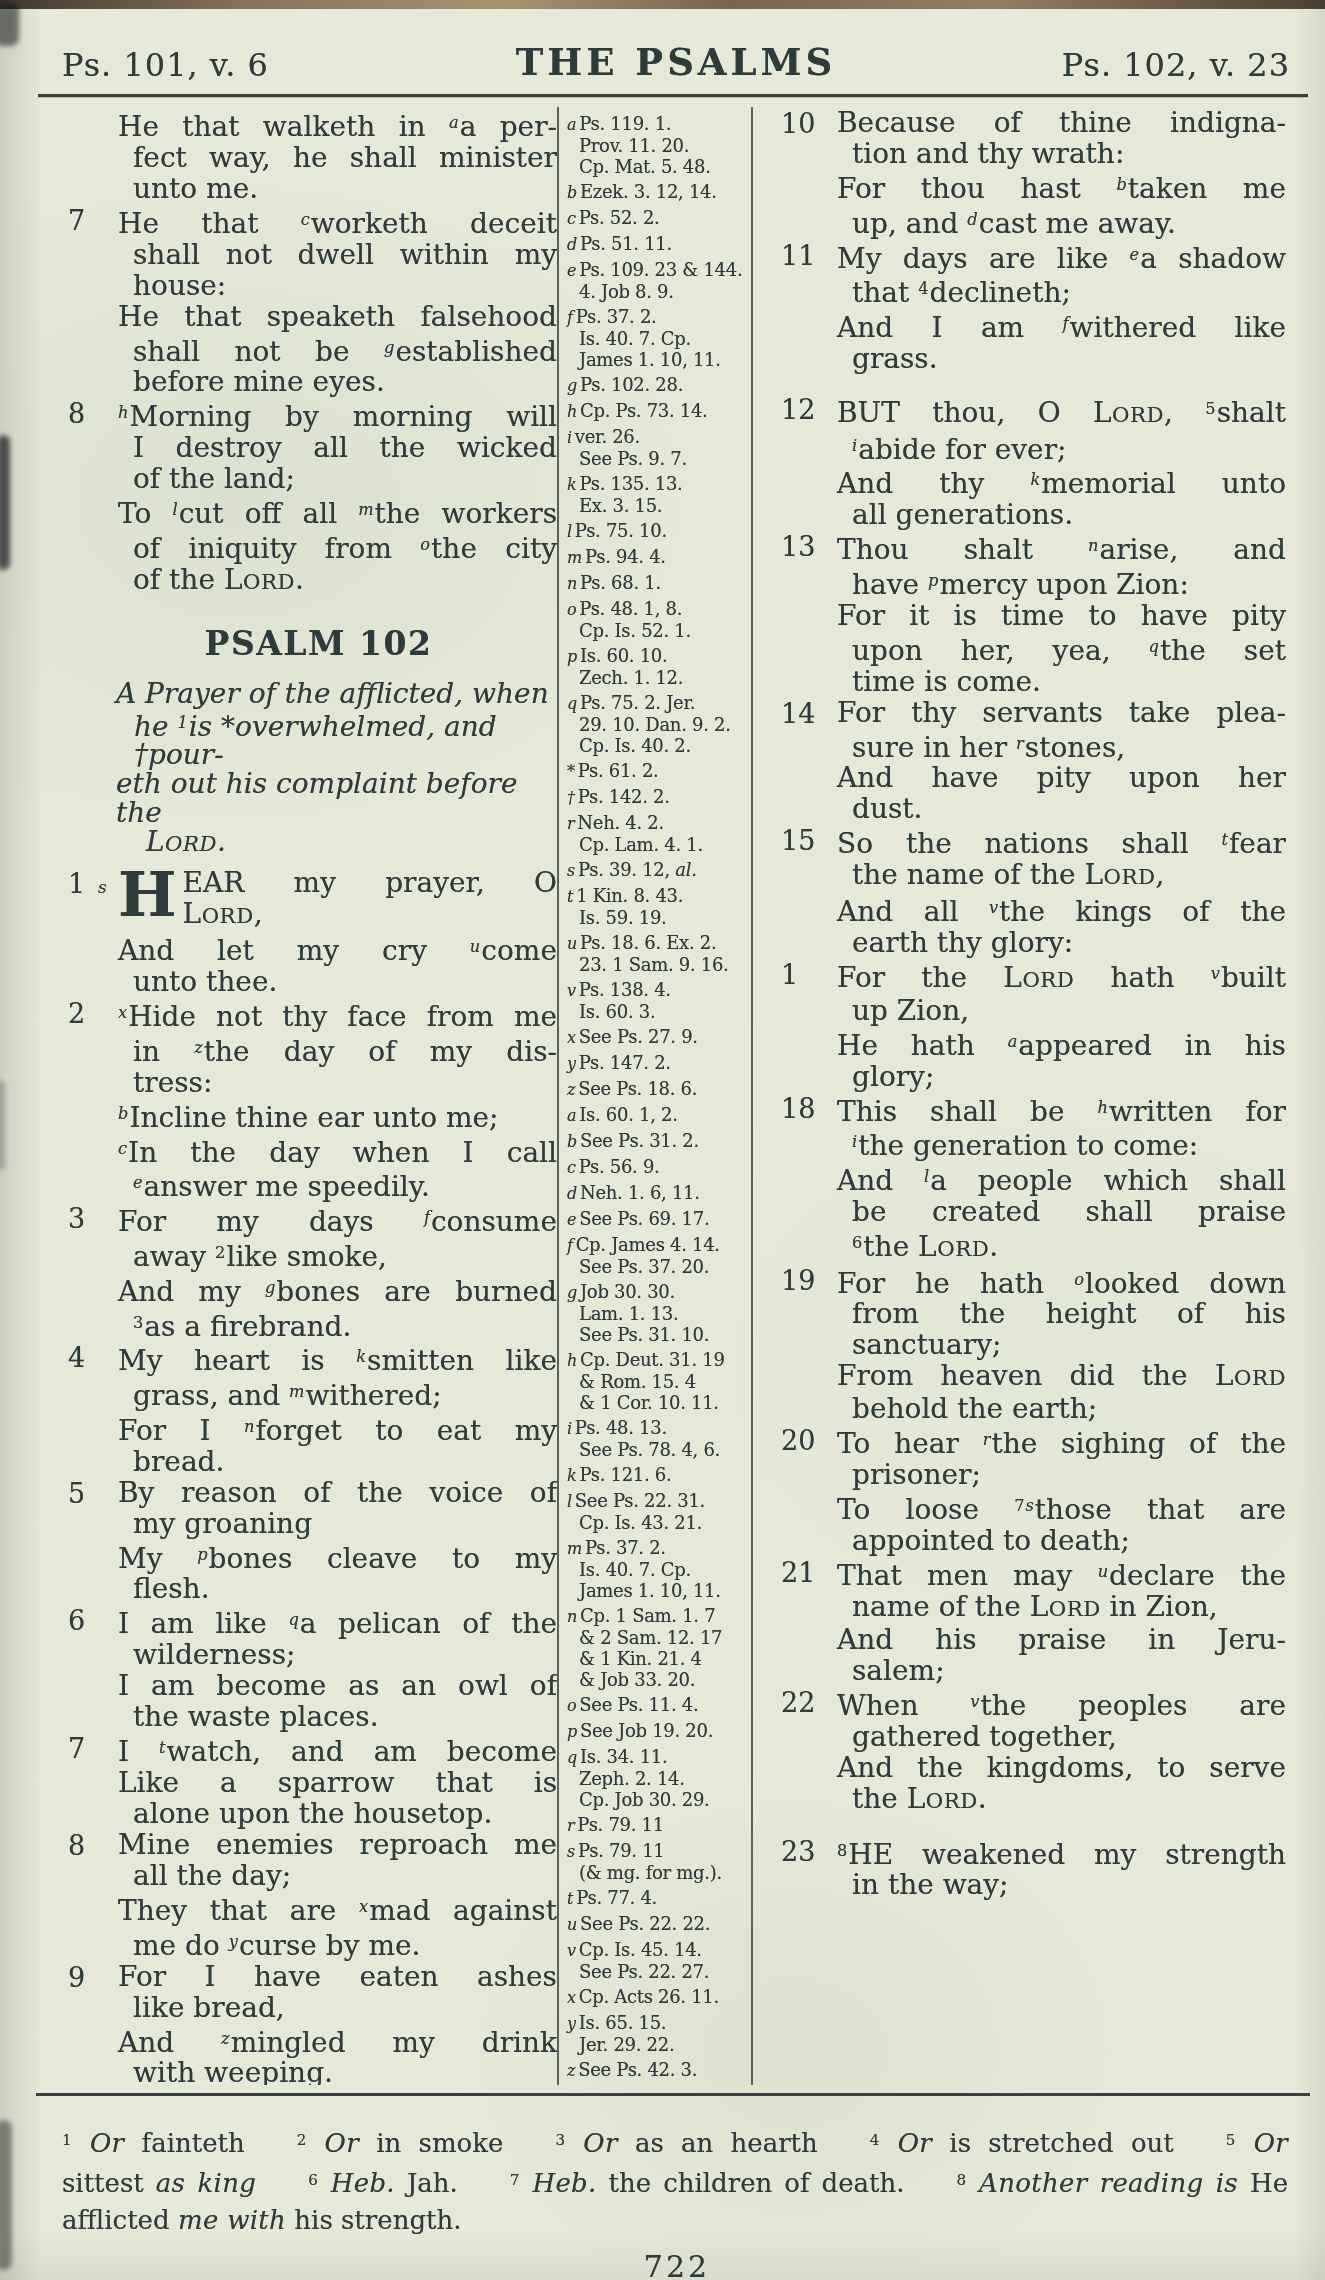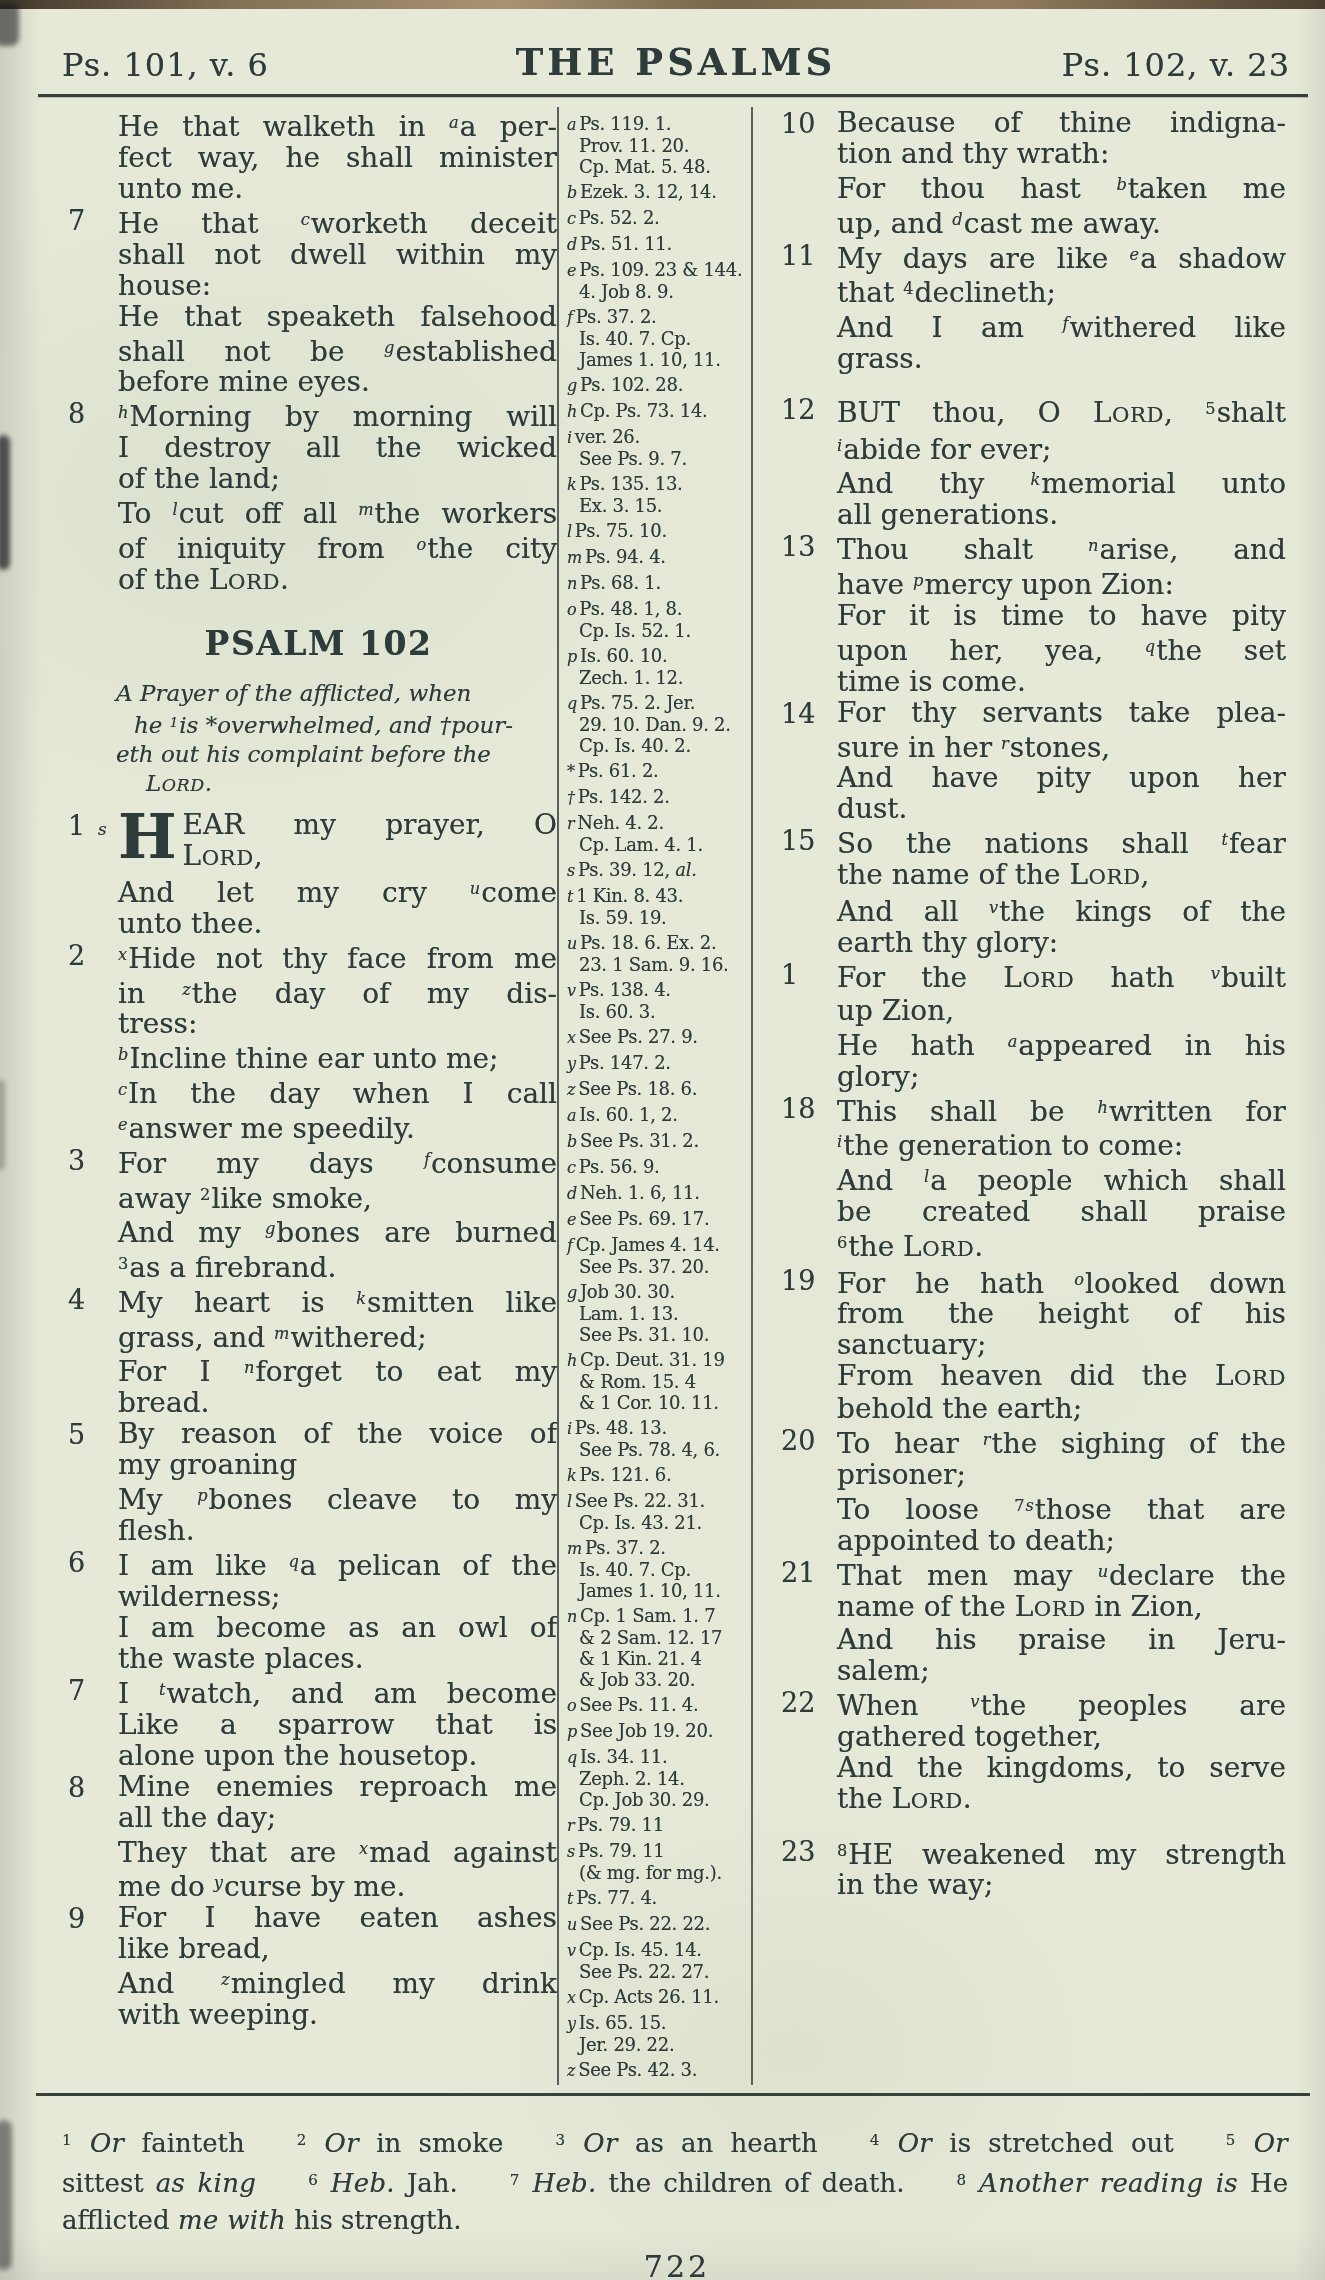--- a/index.html
+++ b/index.html
@@ -44,30 +44,30 @@
   .col-mid   { width:192px; padding:6px 4px 0 8px; box-sizing:border-box; }
   .col-right { width:533px; padding-left:28px; box-sizing:border-box; }
 
   
   .verse { position:relative; padding-left:50px; font-size:28px; line-height:31px; }
   .col-right .verse { padding-left:56px; }
   .verse.gap { margin-top:19px; }
   .vnum { position:absolute; left:0; top:1px; font-size:27px; }
   .presup { position:absolute; left:30px; top:5px; font-style:italic; font-size:17px; }
   .ln { min-height:31px; }
-  .l1 { }
+  .l1 { margin-left:15px; }
   .jl { text-align:justify; text-align-last:justify; }
   .dc { float:left; font-size:62px; line-height:50px; font-weight:bold; padding:3px 6px 0 0; }
   .rm { font-style:italic; font-size:.58em; vertical-align:.48em; letter-spacing:0; margin-right:1px; }
   .fn { font-size:.58em; vertical-align:.48em; margin-right:1px; }
   .lord { letter-spacing:.5px; }
   .lord span { font-size:.76em; }
 
   .psalm-heading { text-align:center; font-size:33px; font-weight:bold; letter-spacing:1.5px; margin:27px 0 16px 12px; }
-  .intro { font-style:italic; font-size:23px; line-height:29px; margin:0 0 9px 46px; }
+  .intro { font-style:italic; font-size:28px; line-height:29px; margin:0 0 9px 46px; }
   .intro .i0 { margin-left:2px; } .intro .i1 { margin-left:20px; } .intro .i2 { margin-left:32px; }
 
   
   .rentry { margin-bottom:4px; font-size:18px; line-height:21px; letter-spacing:-0.3px; }
   .rl { white-space:nowrap; margin-left:12px; }
   .rl.rf { text-indent:-12px; }
   .mk { font-style:italic; font-size:16px; margin-right:3px; }
 
   
   .foot-rule { height:3px; background:#36413e; margin:8px -16px 0 -24px; }

